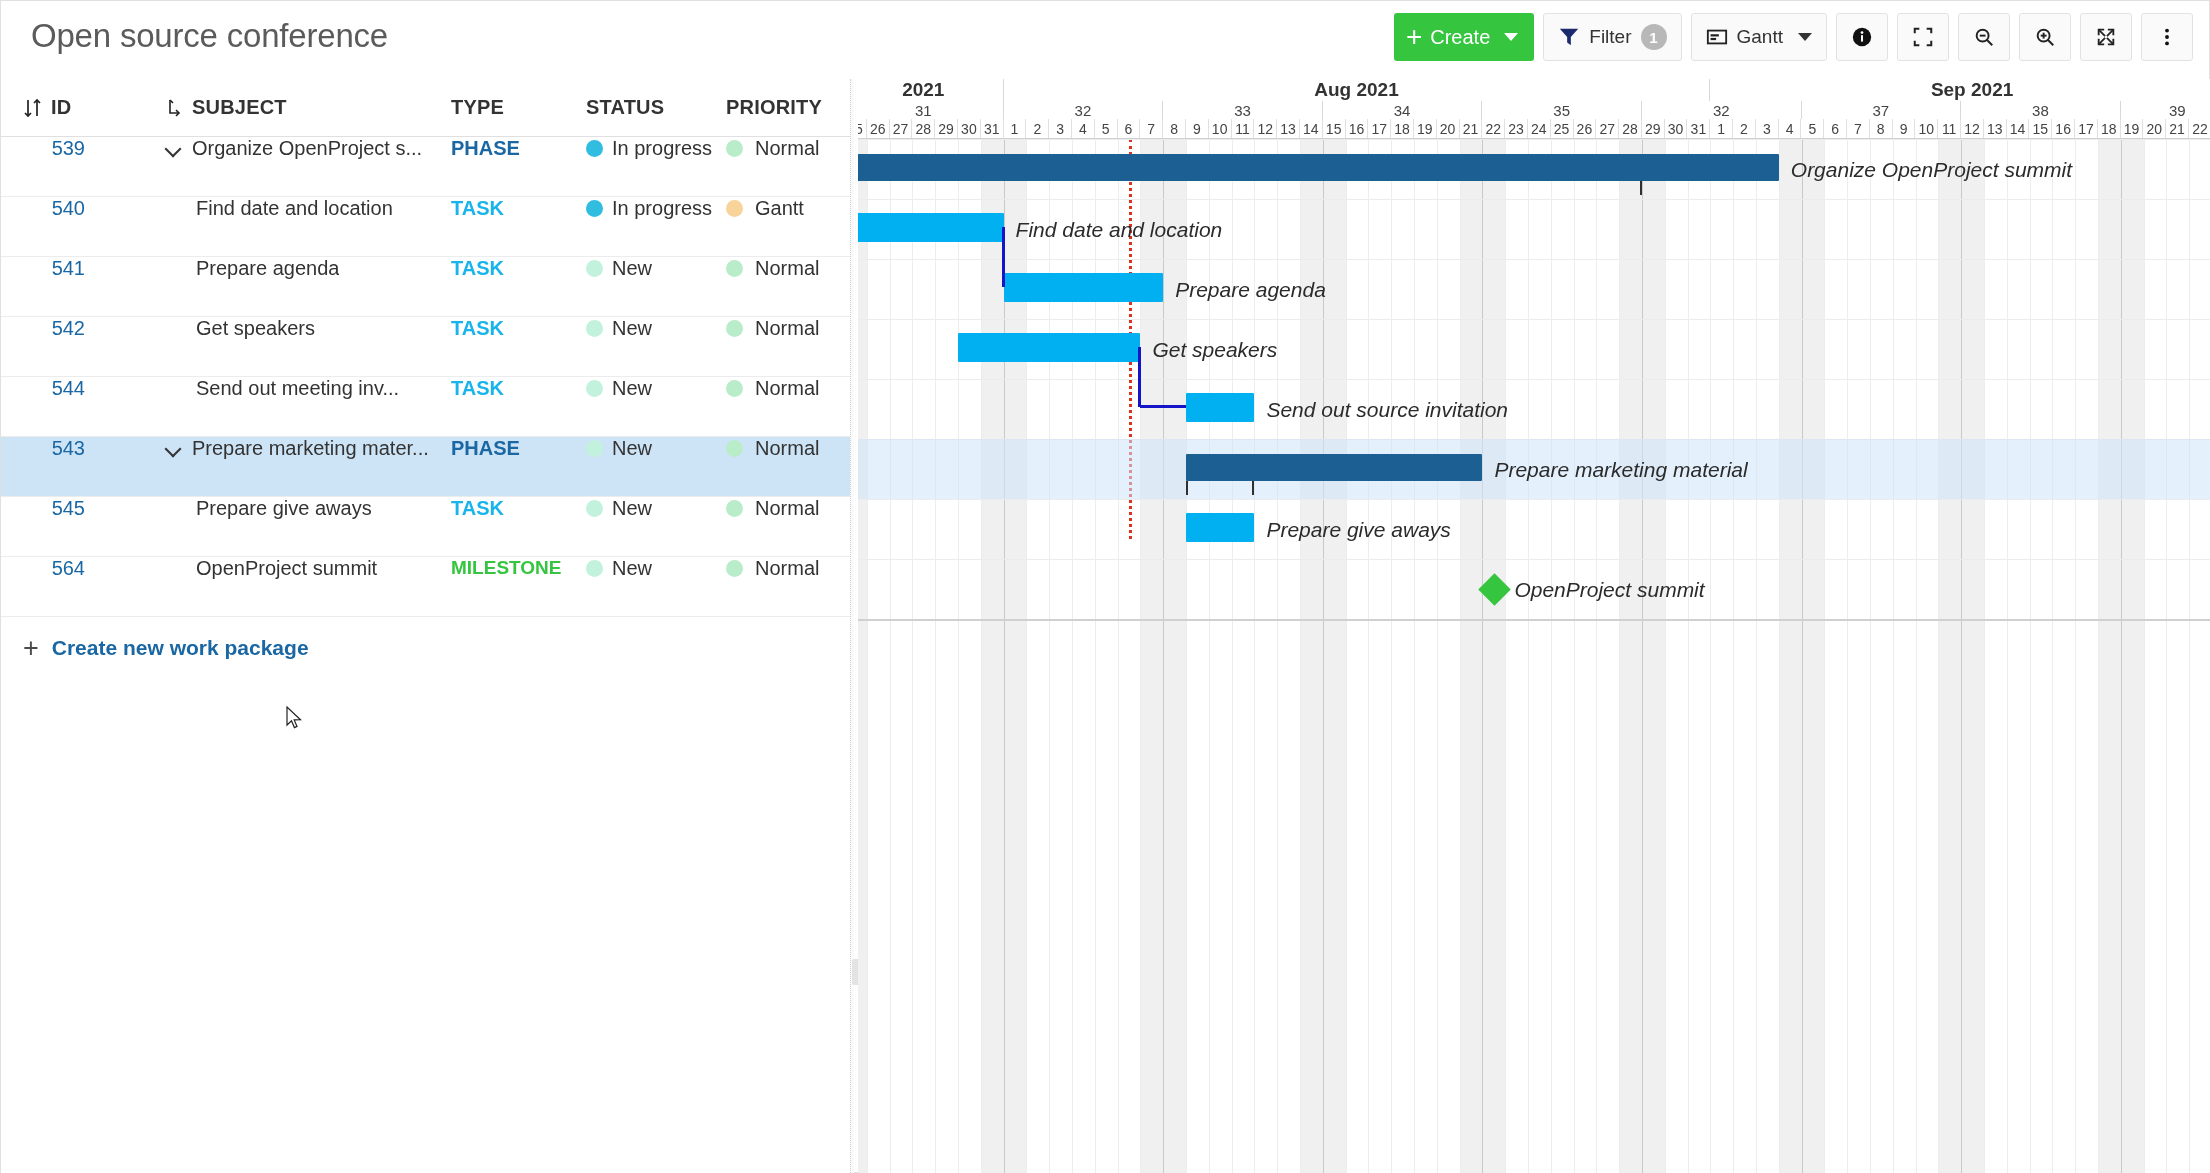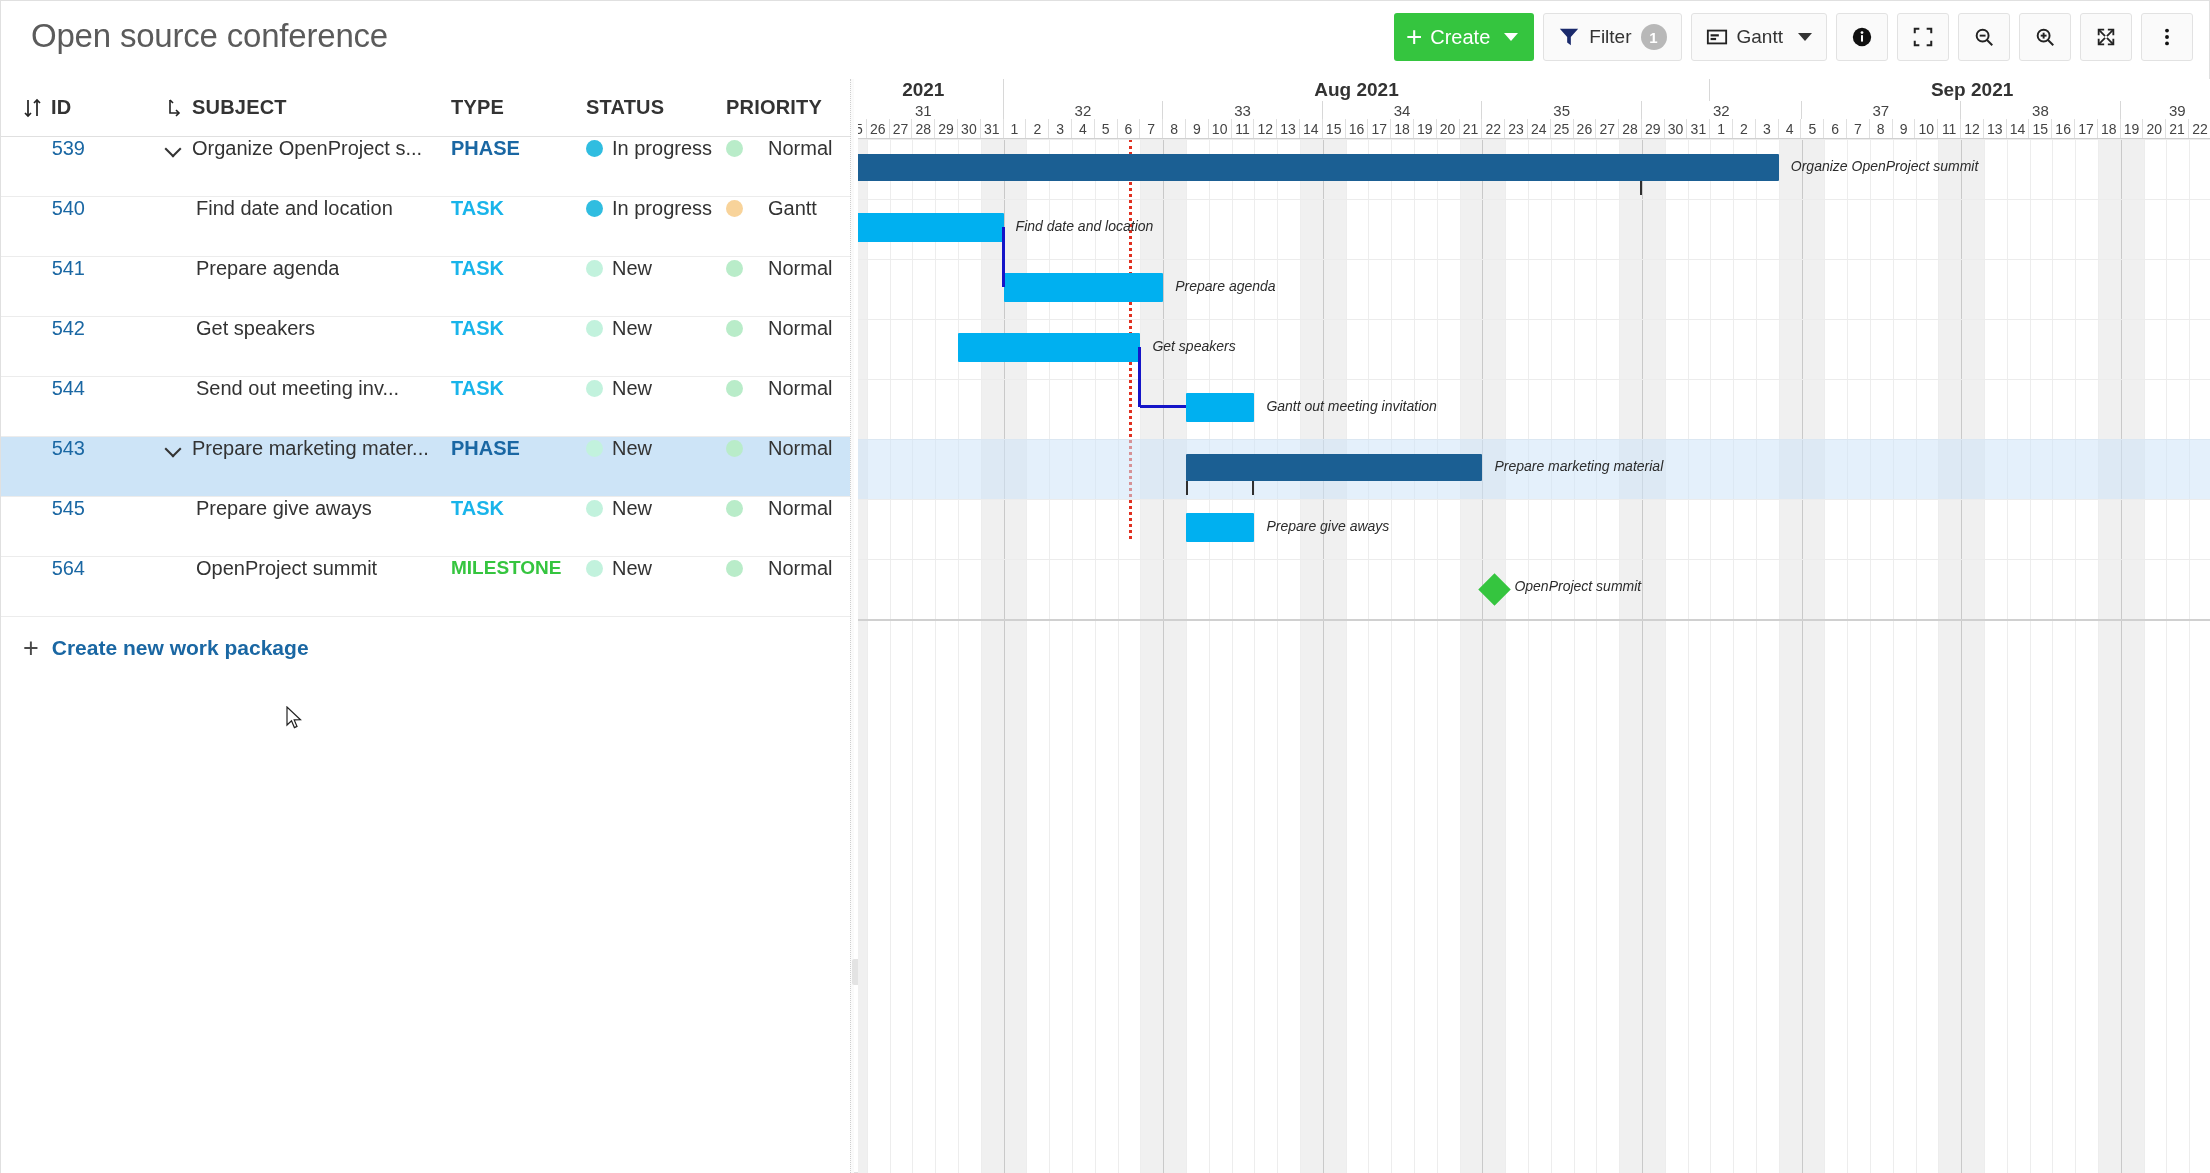--- a/index.html
+++ b/index.html
@@ -87,21 +87,21 @@
   .cell.subject { width: 285px; gap: 10px; }
   .cell.subject .sub-text {
     overflow: hidden; text-overflow: ellipsis; white-space: nowrap;
   }
   .cell.subject.child { padding-left: 30px; }
   .cell.type { width: 135px; font-weight: bold; font-size: 20px; }
   .type-phase { color: #1a67a3; }
   .type-task  { color: #19b4ea; }
   .type-milestone { color: #35c53f; font-size: 19px; }
   .cell.status { width: 140px; gap: 9px; }
-  .cell.priority { width: 120px; gap: 25px; }
+  .cell.priority { width: 120px; gap: 12px; }
   .dot { width: 17px; height: 17px; border-radius: 50%; flex: none; }
 
   .chev {
     width: 16px; height: 16px; flex: none; display: inline-block;
     position: relative;
   }
   .chev::after {
     content: ""; position: absolute; left: 1px; top: 2px;
     width: 10px; height: 10px;
     border-right: 2.4px solid #333; border-bottom: 2.4px solid #333;
@@ -189,21 +189,21 @@
   }
   .bar-bracket::before {
     content: ""; position: absolute; left: -2px; right: -2px; top: -1px;
     height: 0;
   }
   .milestone {
     position: absolute; width: 23px; height: 23px;
     background: #35c53f; transform: rotate(45deg);
   }
   .bar-label {
-    position: absolute; font-style: italic; font-size: 14px; color: #2b2b2b;
+    position: absolute; font-style: italic; font-size: 21px; color: #2b2b2b;
     white-space: nowrap; line-height: 1;
   }
   .rel-line { position: absolute; background: #1515c8; }
 
   .cursor {
     position: absolute; left: 285px; top: 705px;
     width: 18px; height: 26px; pointer-events: none;
   }
 </style>
 </head>
@@ -667,21 +667,21 @@
           <div class="bar phase" style="left: -14px; width: 934.8px; top: 15px;"></div>
           <div class="bar-bracket" style="left: -14px; width: 798px; top: 42px;"></div>
           <div class="bar-label" style="left: 932.8px; top: 20px;">Organize OpenProject summit</div>
           <div class="bar task" style="left: -14px; width: 159.6px; top: 74px;"></div>
           <div class="bar-label" style="left: 157.6px; top: 80px;">Find date and location</div>
           <div class="bar task" style="left: 145.6px; width: 159.6px; top: 134px;"></div>
           <div class="bar-label" style="left: 317.2px; top: 140px;">Prepare agenda</div>
           <div class="bar task" style="left: 100px; width: 182.4px; top: 194px;"></div>
           <div class="bar-label" style="left: 294.4px; top: 200px;">Get speakers</div>
           <div class="bar task" style="left: 328px; width: 68.4px; top: 254px;"></div>
-          <div class="bar-label" style="left: 408.4px; top: 260px;">Gantt out meeting invitation</div>
+          <div class="bar-label" style="left: 408.4px; top: 260px;">Send out source invitation</div>
           <div class="bar phase" style="left: 328px; width: 296.4px; top: 315px;"></div>
           <div class="bar-bracket" style="left: 328px; width: 68.4px; top: 342px;"></div>
           <div class="bar-label" style="left: 636.4px; top: 320px;">Prepare marketing material</div>
           <div class="bar task" style="left: 328px; width: 68.4px; top: 374px;"></div>
           <div class="bar-label" style="left: 408.4px; top: 380px;">Prepare give aways</div>
           <div class="milestone" style="left: 625.4px; top: 439px;"></div>
           <div class="bar-label" style="left: 656.4px; top: 440px;">OpenProject summit</div>
           <div class="rel-line" style="left: 143.6px; top: 88px; width: 3px; height: 60px;"></div>
           <div class="rel-line" style="left: 280.4px; top: 208px; width: 3px; height: 60px;"></div>
           <div class="rel-line" style="left: 282.4px; top: 266px; width: 45.6px; height: 3px;"></div>

